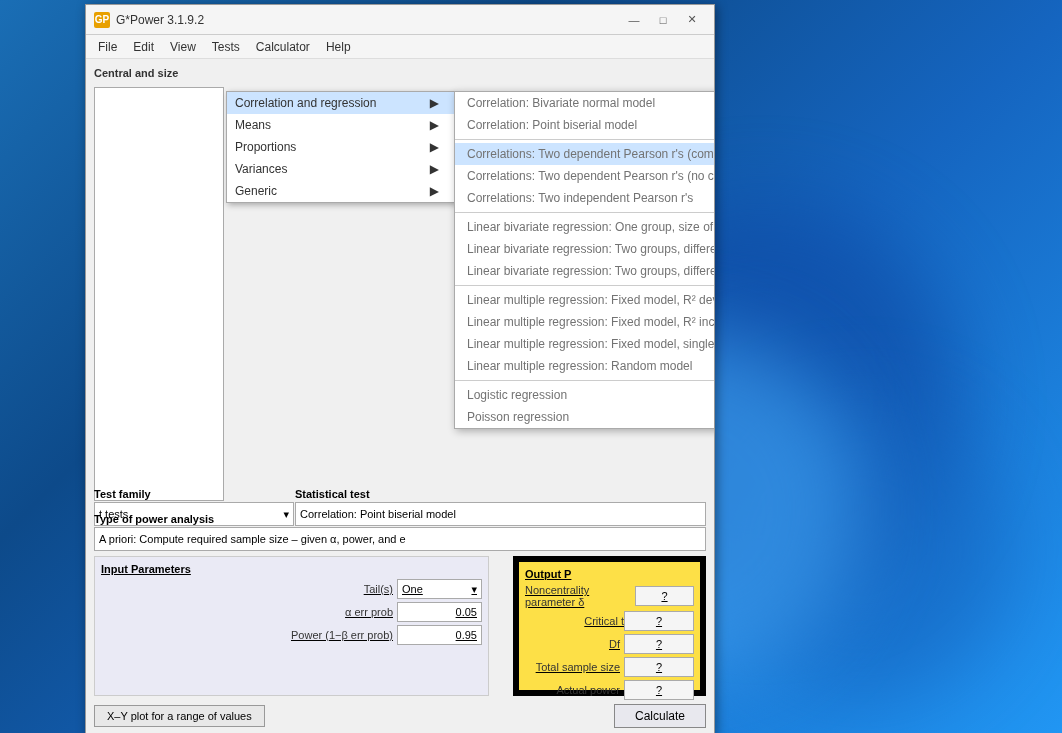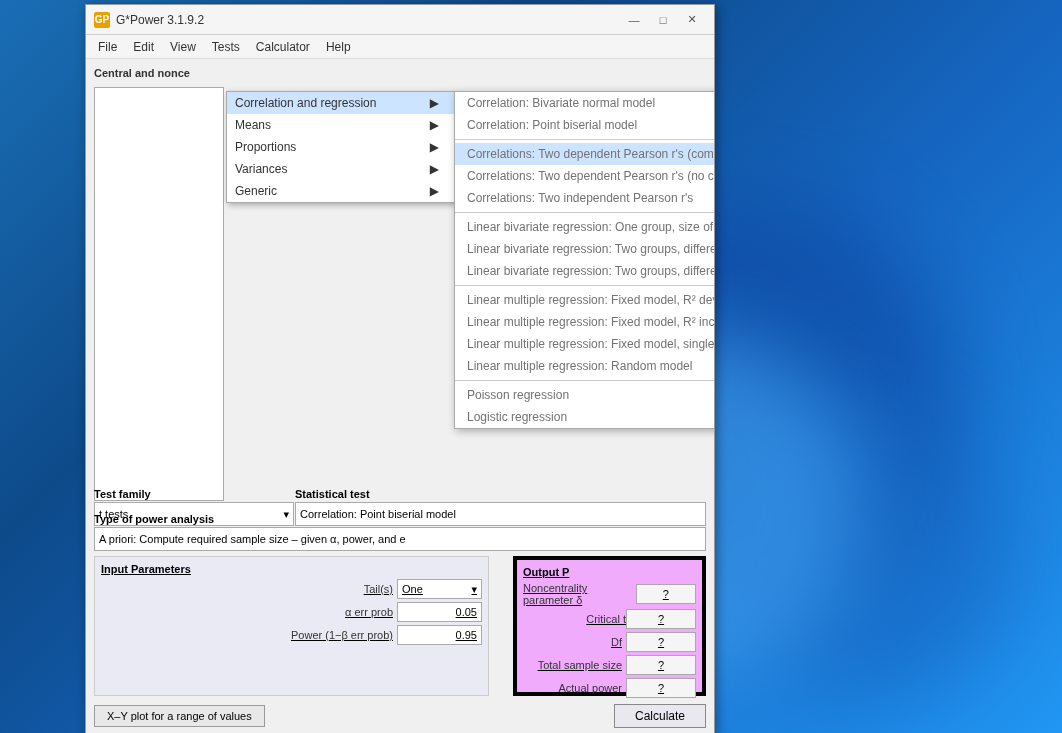--- a/index.html
+++ b/index.html
@@ -188,21 +188,21 @@
     <div class="menu-item">File</div>
     <div class="menu-item">Edit</div>
     <div class="menu-item">View</div>
     <div class="menu-item">Tests</div>
     <div class="menu-item">Calculator</div>
     <div class="menu-item">Help</div>
   </div>
 
   <div class="content">
 
-    <div style="position:absolute;top:8px;left:8px;font-size:11px;font-weight:600;color:#333;">Central and nonce</div>
+    <div style="position:absolute;top:8px;left:8px;font-size:11px;font-weight:600;color:#333;">Central and size</div>
 
     <div style="position:absolute;top:28px;left:8px;width:130px;bottom:235px;border:1px solid #aaa;background:white;"></div>
 
     <div style="position:absolute;bottom:210px;left:8px;right:8px;">
       <div style="display:flex;gap:1px;">
         <div style="flex:0 0 200px;">
           <div style="font-size:11px;font-weight:600;margin-bottom:2px;">Test family</div>
           <div class="select-box">
             <span>t tests</span>
             <span>▾</span>
@@ -242,21 +242,21 @@
           <span style="font-size:11px;color:#333;margin-right:4px;">α err prob</span>
           <input type="text" style="width: 85px; height: 20px; border: 1px solid rgb(170, 170, 170); background: white; padding: 1px 4px; font-size: 11px; text-align: right;" value="0.05">
         </div>
 
         <div style="display:flex;align-items:center;justify-content:flex-end;">
           <span style="font-size:11px;color:#333;margin-right:4px;">Power (1−β err prob)</span>
           <input type="text" style="width: 85px; height: 20px; border: 1px solid rgb(170, 170, 170); background: white; padding: 1px 4px; font-size: 11px; text-align: right;" value="0.95">
         </div>
       </div>
 
-      <div style="flex:1;border:4px solid #000000;background:#f0abfc;padding:6px;">
+      <div style="flex:1;border:6px solid #000000;background:#fde047;padding:6px;">
         <div style="font-size:11px;font-weight:600;margin-bottom:4px;">Output P</div>
 
         <div style="display:flex;align-items:center;margin-bottom:3px;justify-content:flex-end;">
           <span style="font-size:11px;color:#333;margin-right:4px;">Noncentrality parameter δ</span>
           <div style="width:70px;height:20px;border:1px solid #aaa;background:#f5f5f5;display:flex;align-items:center;justify-content:center;font-size:11px;">?</div>
         </div>
         <div style="display:flex;align-items:center;margin-bottom:3px;justify-content:flex-end;">
           <span style="font-size:11px;color:#333;margin-right:0;">Critical t</span>
           <div style="width:70px;height:20px;border:1px solid #aaa;background:#f5f5f5;display:flex;align-items:center;justify-content:center;font-size:11px;">?</div>
         </div>
@@ -323,18 +323,18 @@
 
       <div class="submenu-separator"></div>
 
       <div class="submenu-item">Linear multiple regression: Fixed model, R² deviation from zero</div>
       <div class="submenu-item">Linear multiple regression: Fixed model, R² increase</div>
       <div class="submenu-item">Linear multiple regression: Fixed model, single regression coefficient</div>
       <div class="submenu-item">Linear multiple regression: Random model</div>
 
       <div class="submenu-separator"></div>
 
+      <div class="submenu-item">Logistic regression</div>
       <div class="submenu-item">Poisson regression</div>
-      <div class="submenu-item">Logistic regression</div>
     </div>
 
   </div>
 </div>
 
 </body></html>

